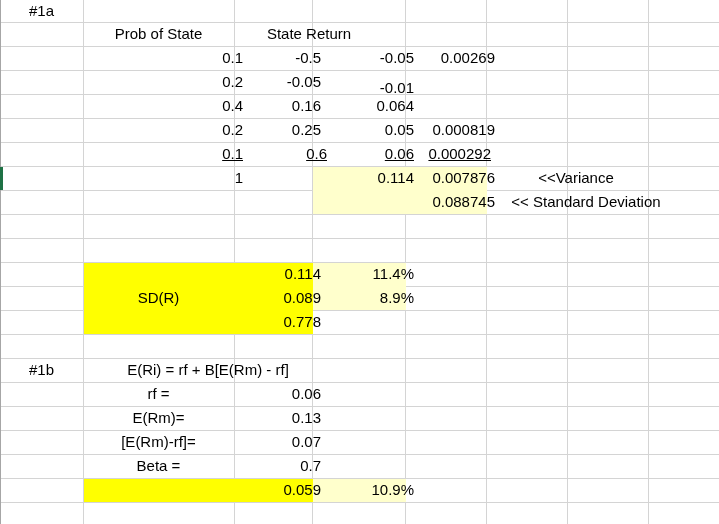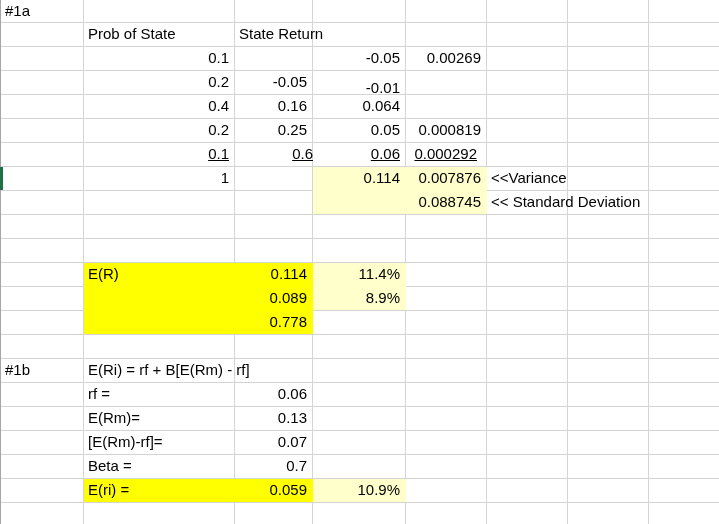--- a/index.html
+++ b/index.html
@@ -16,23 +16,23 @@
     color:#000000;
   }
   .vline { position:absolute; top:0; width:1px; height:524px; background:#d4d4d4; }
   .edge  { position:absolute; top:0; left:0; width:1px; height:524px; background:#a6a6a6; }
   .fill  { position:absolute; }
   .fill-yellow { background:#ffff00; }
   .fill-cream  { background:#ffffcc; }
   .sel-bar { position:absolute; left:0; width:3px; background:#1e7145; }
   .cell {
     position:absolute; height:24px; line-height:24px;
-    padding:0 5px; box-sizing:border-box; white-space:nowrap;
+    padding:0 5px; box-sizing:border-box; white-space:nowrap;text-align:center;
   }
-  .right { text-align:right; }
+  .right { text-align:right;margin-left:14px; }
   .u { text-decoration:underline; }
 </style>
 </head>
 <body>
 
 <div class="sheet">
 
   <div class="vline" style="left:83px"></div>
   <div class="vline" style="left:234px"></div>
   <div class="vline" style="left:312px"></div>
@@ -49,20 +49,21 @@
   <div class="fill fill-cream" style="left:313px; top:479px; width:93px;  height:23px"></div>
 
   <div class="sel-bar" style="top:167px; height:23px"></div>
 
   <div class="cell" style="left:0; top:0; width:83px; height:22px; line-height:22px">#1a</div>
 
   <div class="cell" style="left:83px; top:22px; width:151px">Prob of State</div>
   <div class="cell" style="left:234px; top:22px; width:150px">State Return</div>
 
   <div class="cell right" style="left:83px;  top:46px; width:151px">0.1</div>
+  <div class="cell right" style="left:234px; top:46px; width:78px">-0.5</div>
   <div class="cell right" style="left:312px; top:46px; width:93px">-0.05</div>
   <div class="cell right" style="left:405px; top:46px; width:81px">0.00269</div>
 
   <div class="cell right" style="left:83px;  top:70px; width:151px">0.2</div>
   <div class="cell right" style="left:234px; top:70px; width:78px">-0.05</div>
   <div class="cell right" style="left:312px; top:76px; width:93px">-0.01</div>
 
   <div class="cell right" style="left:83px;  top:94px; width:151px">0.4</div>
   <div class="cell right" style="left:234px; top:94px; width:78px">0.16</div>
   <div class="cell right" style="left:312px; top:94px; width:93px">0.064</div>
@@ -78,41 +79,40 @@
   <div class="cell right u" style="left:401px; top:142px; width:81px">0.000292</div>
 
   <div class="cell right" style="left:83px;  top:166px; width:151px">1</div>
   <div class="cell right" style="left:312px; top:166px; width:93px">0.114</div>
   <div class="cell right" style="left:405px; top:166px; width:81px">0.007876</div>
   <div class="cell" style="left:486px; top:166px; width:180px">&lt;&lt;Variance</div>
 
   <div class="cell right" style="left:405px; top:190px; width:81px">0.088745</div>
   <div class="cell" style="left:486px; top:190px; width:200px">&lt;&lt; Standard Deviation</div>
 
-  <div class="cell" style="left:83px; top:262px; width:151px">E(R)</div>
   <div class="cell right" style="left:234px; top:262px; width:78px">0.114</div>
   <div class="cell right" style="left:312px; top:262px; width:93px">11.4%</div>
 
+  <div class="cell" style="left:83px; top:286px; width:151px">SD(R)</div>
   <div class="cell right" style="left:234px; top:286px; width:78px">0.089</div>
   <div class="cell right" style="left:312px; top:286px; width:93px">8.9%</div>
 
   <div class="cell right" style="left:234px; top:310px; width:78px">0.778</div>
 
   <div class="cell" style="left:0; top:358px; width:83px">#1b</div>
   <div class="cell" style="left:83px; top:358px; width:250px">E(Ri) = rf + B[E(Rm) - rf]</div>
 
   <div class="cell" style="left:83px; top:382px; width:151px">rf =</div>
   <div class="cell right" style="left:234px; top:382px; width:78px">0.06</div>
 
   <div class="cell" style="left:83px; top:406px; width:151px">E(Rm)=</div>
   <div class="cell right" style="left:234px; top:406px; width:78px">0.13</div>
 
   <div class="cell" style="left:83px; top:430px; width:151px">[E(Rm)-rf]=</div>
   <div class="cell right" style="left:234px; top:430px; width:78px">0.07</div>
 
   <div class="cell" style="left:83px; top:454px; width:151px">Beta =</div>
   <div class="cell right" style="left:234px; top:454px; width:78px">0.7</div>
 
-  <div class="cell" style="left:83px; top:478px; width:151px">E(ri) =</div>
   <div class="cell right" style="left:234px; top:478px; width:78px">0.059</div>
   <div class="cell right" style="left:312px; top:478px; width:93px">10.9%</div>
 
 </div>
 
 </body></html>

